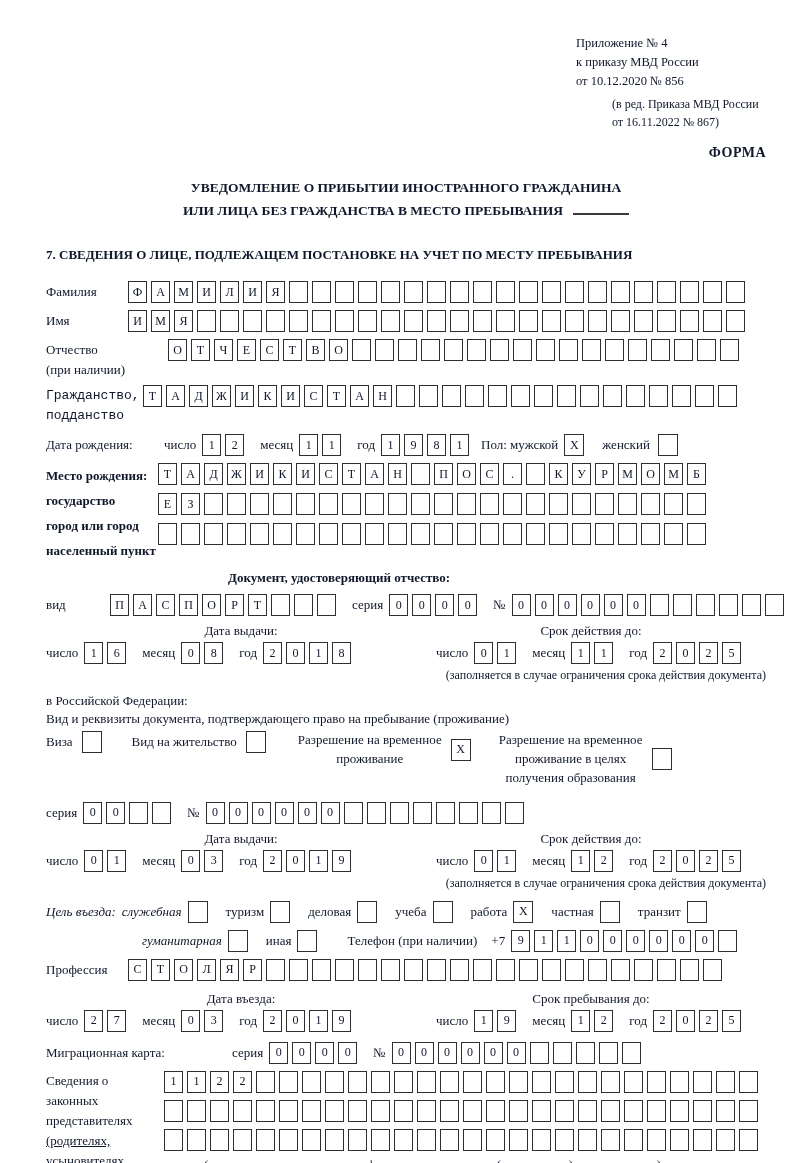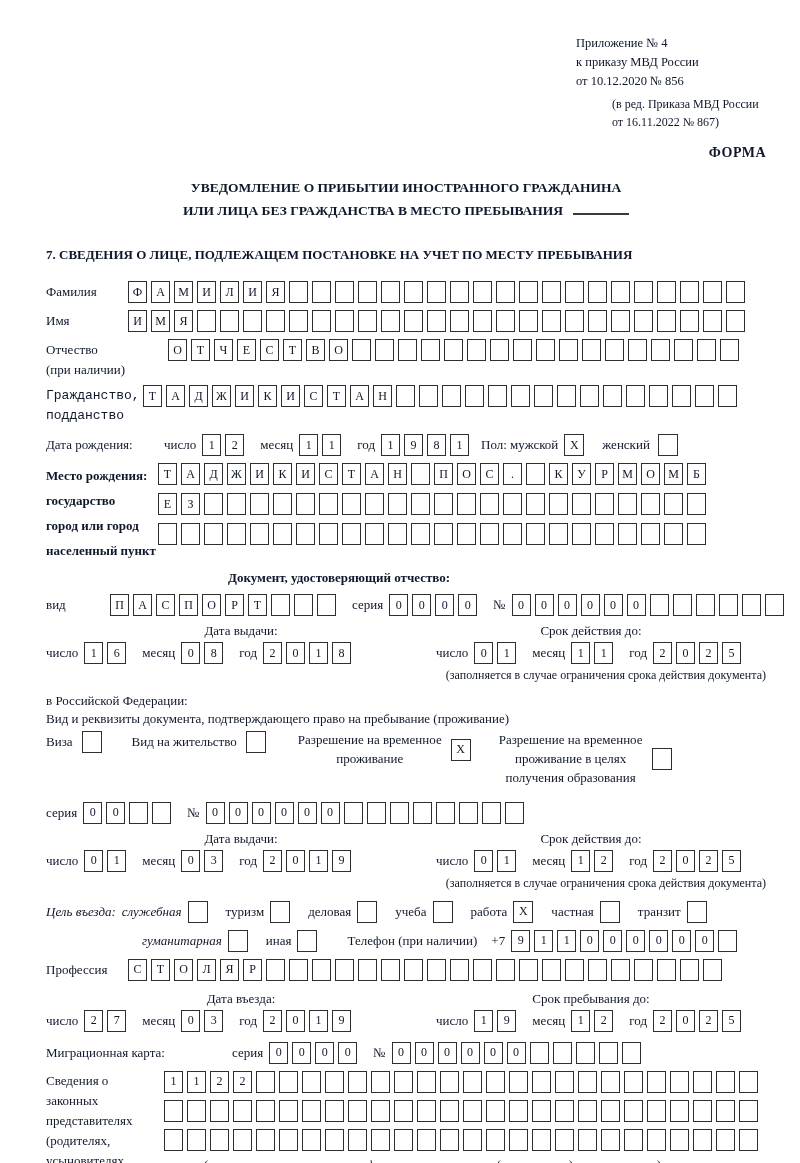--- a/index.html
+++ b/index.html
@@ -666,21 +666,21 @@
         <span class="cell"></span>
         <span class="cell"></span>
       </span>
   </div>
 
   <div class="row row-top">
     <span class="lcol" style="flex:0 0 118px;line-height:20px;">
       <span style="display:block;">Сведения о</span>
       <span style="display:block;">законных</span>
       <span style="display:block;">представителях</span>
-      <span style="display:block;">(родителях,</span>
+      <span style="display:block;text-decoration:underline;">(родителях,</span>
       <span style="display:block;">усыновителях,</span>
 
     </span>
     <span>
       <span class="row">
           <span class="cells">
             <span class="cell">1</span>
             <span class="cell">1</span>
             <span class="cell">2</span>
             <span class="cell">2</span>

